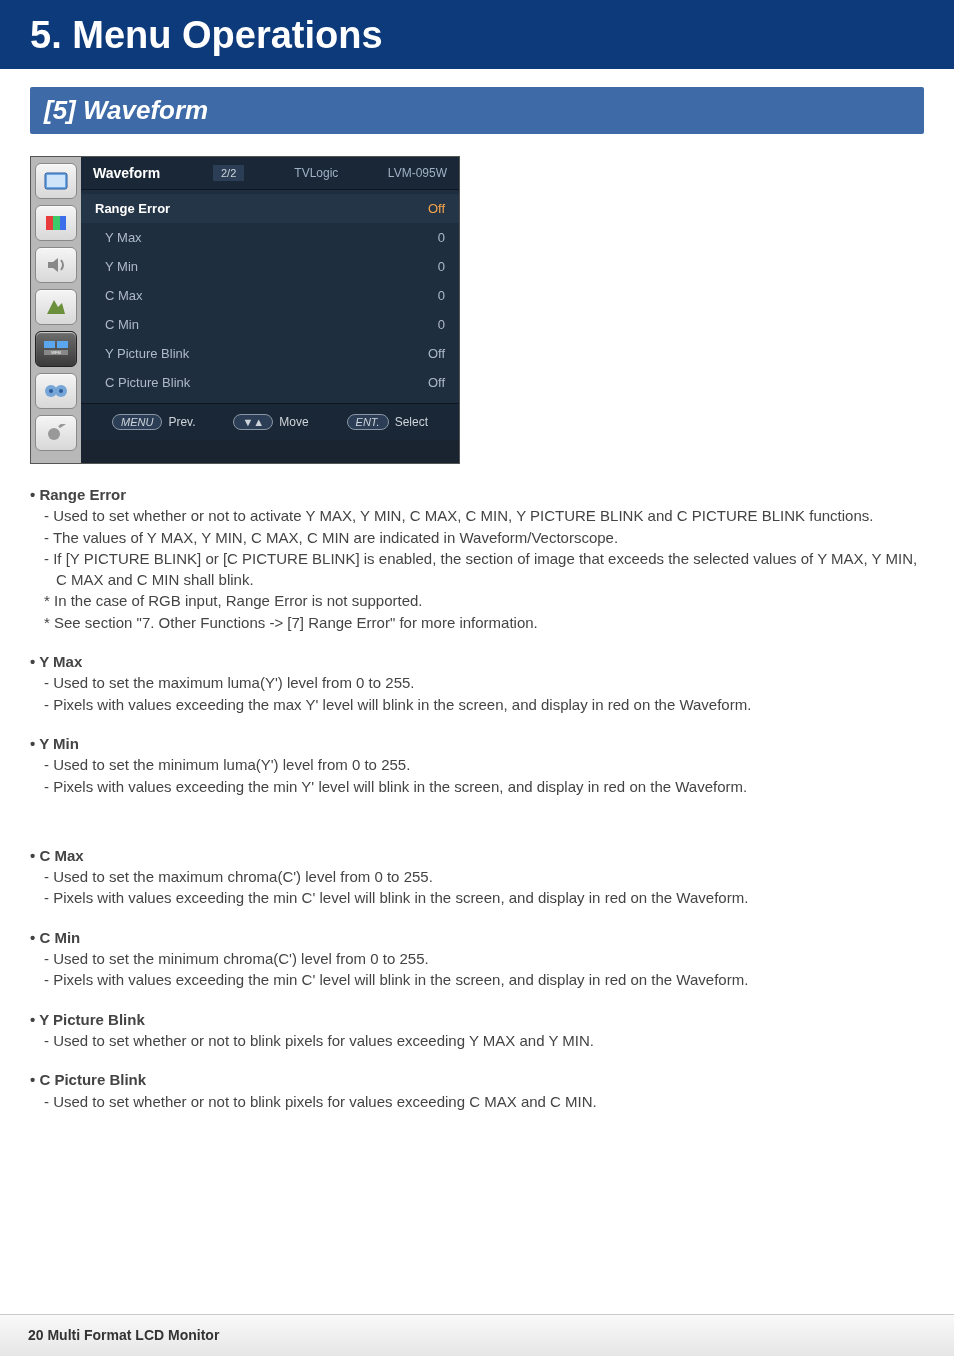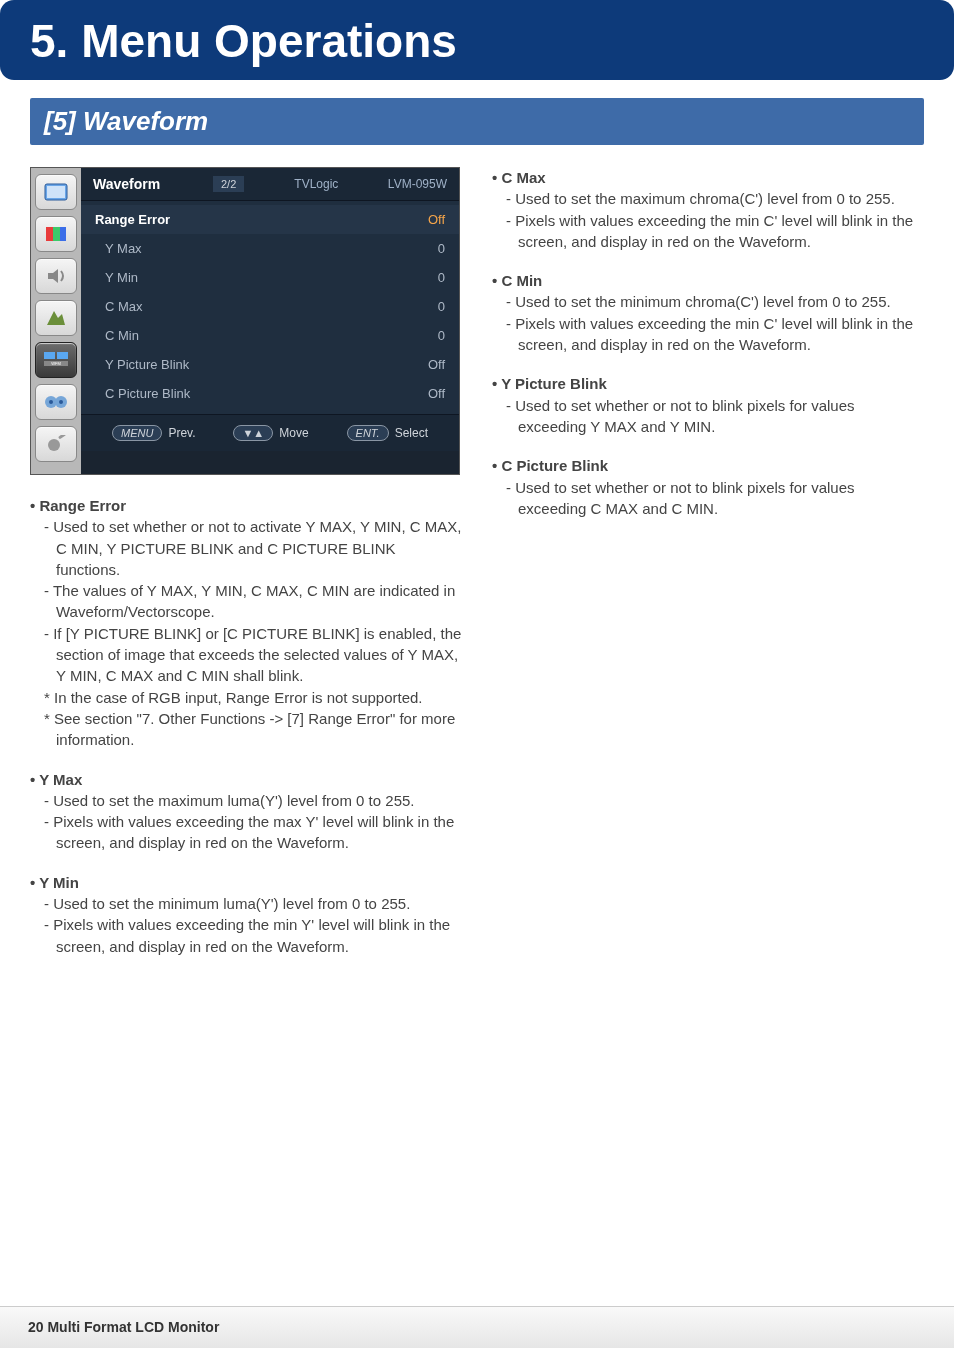--- a/index.html
+++ b/index.html
@@ -12,39 +12,39 @@
   .page {
     width: 954px;
     min-height: 1357px;
     position: relative;
     padding-bottom: 60px;
   }
   .banner {
     background: #0d3a7a;
     color: #fff;
     padding: 14px 30px 12px 30px;
-    font-size: 46px;
+    font-size: 38px;
     font-weight: 700;
     font-family: Arial, sans-serif;
-    border-radius: 14px;
   }
   .subbanner {
     margin: 18px 30px 0 30px;
     background: #3e6ba8;
     color: #fff;
     padding: 8px 14px;
     font-size: 26px;
     font-weight: 700;
     border-radius: 2px;
     font-style: italic;
   }
   .cols {
     display: flex;
     gap: 30px;
     padding: 22px 30px 0 30px;
+    flex-direction: column;
   }
   .col { flex: 1 1 0; font-family: "Segoe UI", "Myriad Pro", Arial, sans-serif; }
   .menu-shot {
     width: 430px;
     border: 1px solid #555;
     background: #1a2430;
     font-family: Arial, sans-serif;
     font-size: 13px;
     color: #cfd4da;
     margin-bottom: 20px;
@@ -110,21 +110,21 @@
     font-style: italic; font-size:11px; color:#cfd4da; background:#2b3e55;
   }
   .pill.tri { font-style: normal; }
 
   .item { margin: 0 0 18px 0; font-size: 15px; line-height: 1.42; }
   .item .heading { font-weight: 700; color: #444; }
   .item .heading::before { content: "• "; font-weight: 700; }
   .item .body { padding-left: 14px; color: #444; }
   .item .line { display:block; padding-left: 12px; text-indent: -12px; }
   .footer-bar {
-    position: absolute; left:0; right:0; bottom:9px;
+    position: absolute; left:0; right:0; bottom:1px;
     height: 42px;
     background: linear-gradient(#f9f9f9,#e6e6e6);
     border-top: 1px solid #ccc;
     padding: 12px 28px;
     font-size: 14px; font-weight: 700; color: #333;
   }
   .clearfix::after { content:""; display:block; clear:both; }
 </style>
 </head>
 <body>

